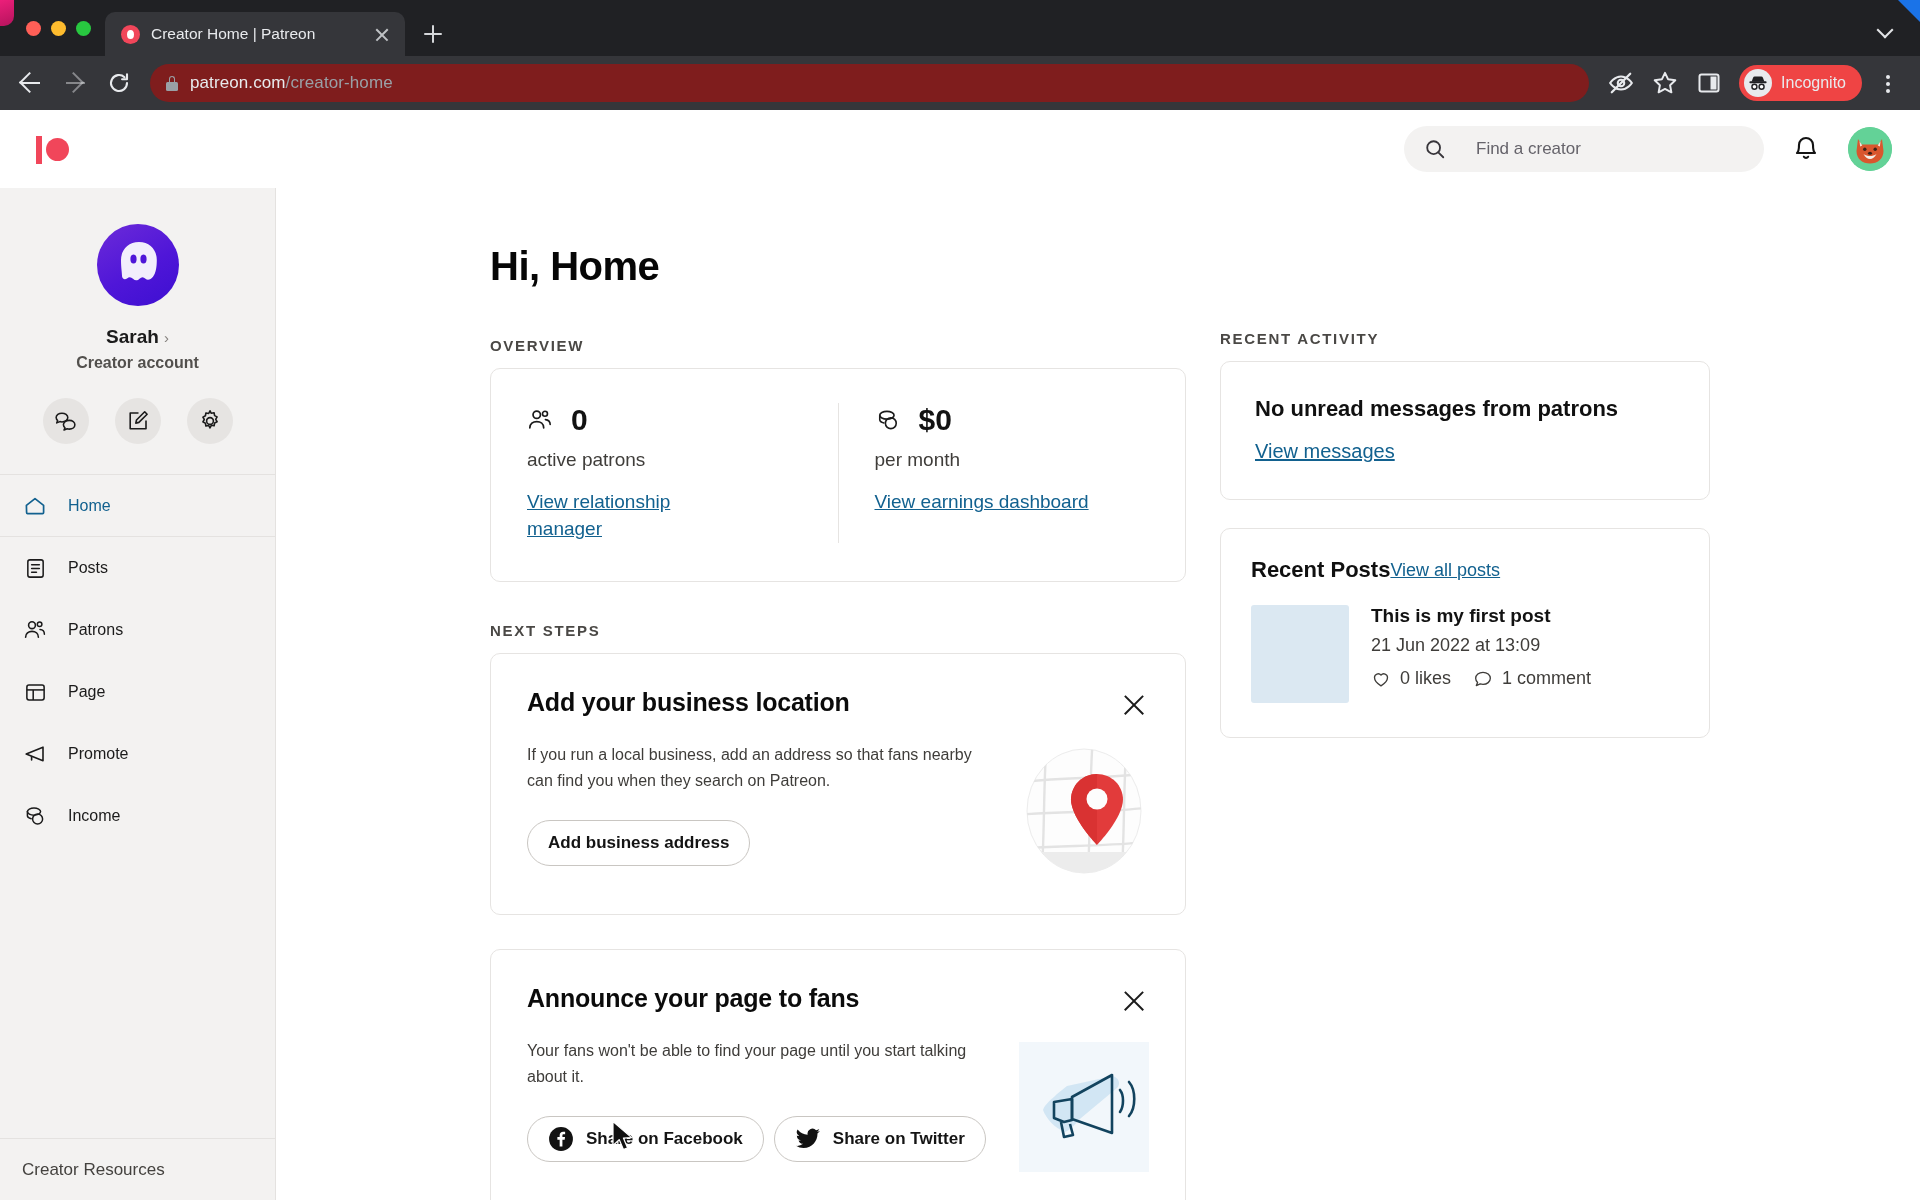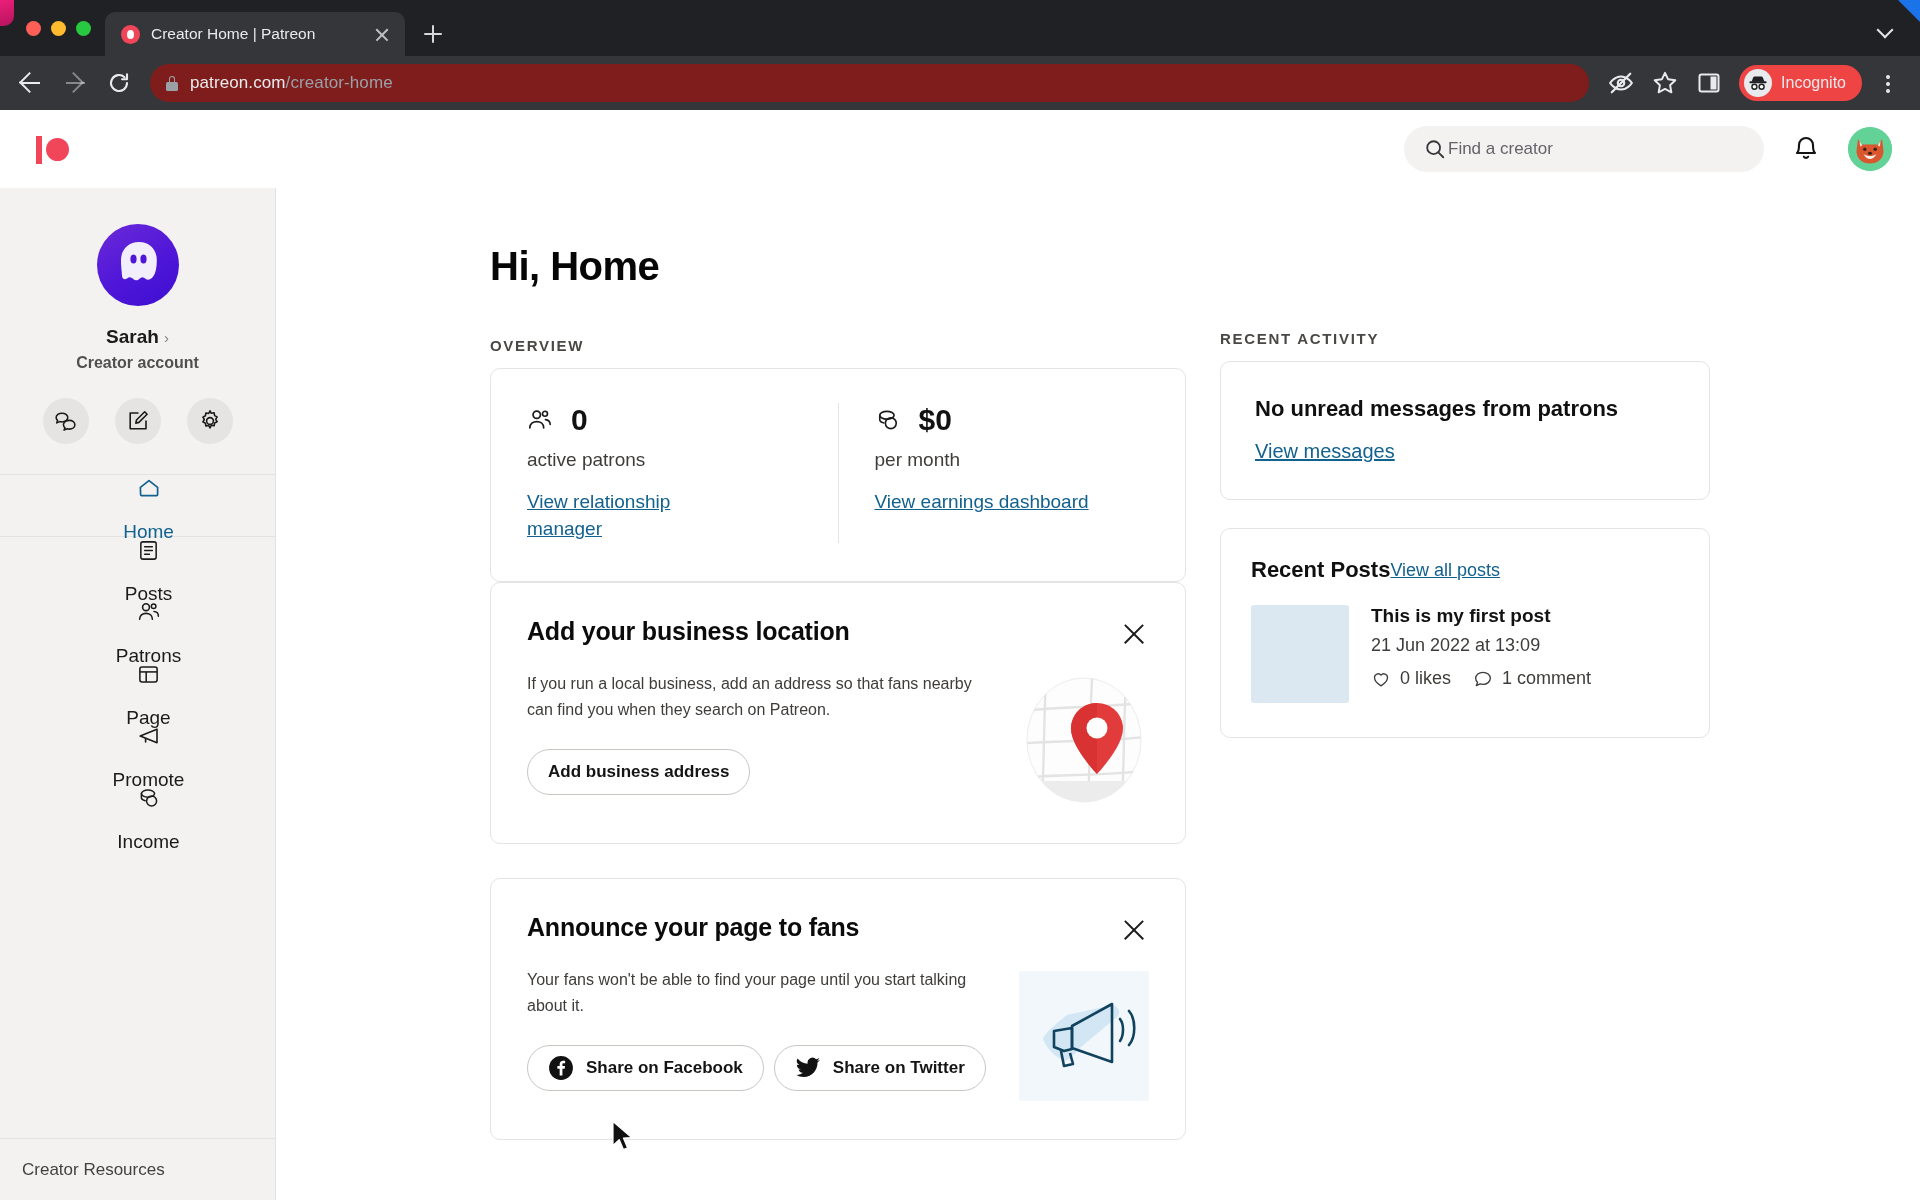--- a/index.html
+++ b/index.html
@@ -107,21 +107,21 @@
     height: 78px; background:#fff; display:flex; align-items:center;
     padding: 0 28px 0 24px; position:relative;
   }
   .plogo { width: 50px; height: 42px; position: relative; margin-left: 4px; }
   .plogo .bar { position:absolute; left: 8px; top: 8px; width: 6px; height: 28px; background:#f1465a; }
   .plogo .dot { position:absolute; left: 18px; top: 10px; width: 23px; height: 23px;
                 border-radius:50%; background:#f1465a; }
   .hdr-spacer { flex: 1; }
   .searchbox {
     width: 360px; height: 46px; background:#f3f2f1; border-radius: 24px;
-    display:flex; align-items:center; gap: 2px; padding: 0 20px;
+    display:flex; align-items:center; gap: 30px; padding: 0 20px;
   }
   .search-ph { color:#65636a; font-size: 17px; }
   .bell { width: 44px; height: 44px; margin-left: 20px; position:relative; }
   .hdr-avatar { width: 44px; height: 44px; border-radius: 50%; background:#63d297;
                 margin-left: 20px; position: relative; overflow:hidden; flex:none; }
 
   .body-wrap { display: flex; height: 1012px; }
 
   
   .sidebar { width: 276px; background:#f3f2f1; border-right: 1px solid #e4e2e0;
@@ -133,21 +133,21 @@
   .ghost { position:absolute; left:16px; top:15px; width:52px; height:50px; }
   .pname { margin-top: 20px; font-size: 19px; font-weight: 700; color:#1b1b1b; }
   .pname .chev { display:inline-block; margin-left:5px; color:#84817d; font-weight:400; font-size:15px; }
   .prole { margin-top: 6px; font-size: 16px; font-weight: 700; color:#52504d; }
   .pacts { display:flex; justify-content:center; gap: 26px; margin-top: 26px; }
   .pact { width: 46px; height: 46px; border-radius:50%; background:#e6e4e2;
           display:flex; align-items:center; justify-content:center; }
 
   .navlist { padding-top: 0; }
   .navitem { height: 62px; display:flex; align-items:center; gap: 20px; padding-left: 22px;
-             font-size: 19px; color:#1b1b1b;flex-direction:column; }
+             font-size: 16px; color:#1b1b1b; }
   .navitem.active { color:#12618f; font-weight:400; }
   .navitem.home-sep { border-bottom: 1px solid #e4e2e0; }
   .nav-ico { width: 26px; height: 26px; display:flex; align-items:center; justify-content:center; flex:none; }
   .sidebar-foot { position:absolute; left:0; bottom:0; width:275px; height: 62px;
                   border-top: 1px solid #e4e2e0; display:flex; align-items:center;
                   padding-left: 22px; font-size: 17px; color:#44423f; background:#f3f2f1; }
 
   
   .main { flex: 1; background:#fff; padding: 56px 0 0 0; position:relative; overflow:hidden; }
   .main-inner { display:flex; gap: 34px; padding-left: 214px; }
@@ -480,20 +480,21 @@
                       <circle cx="14.6" cy="15" r="5" fill="none" stroke="#1b1b1b" stroke-width="1.5"></circle>
                     </svg>
                   </span>
                   <span class="ov-num">$0</span>
                 </div>
                 <div class="ov-sub">per month</div>
                 <a class="ov-link" href="#">View earnings dashboard</a>
               </div>
             </div>
 
+            <div class="sec-label" style="margin-top:40px">NEXT STEPS</div>
 
             <div class="card step-card">
               <div class="step-head">
                 <div class="step-title">Add your business location</div>
                 <div class="xbtn"></div>
               </div>
               <div class="step-body">
                 <div class="step-text">
                   <div class="step-desc">If you run a local business, add an address so that fans nearby can find you when they search on Patreon.</div>
                   <button class="pillbtn">

